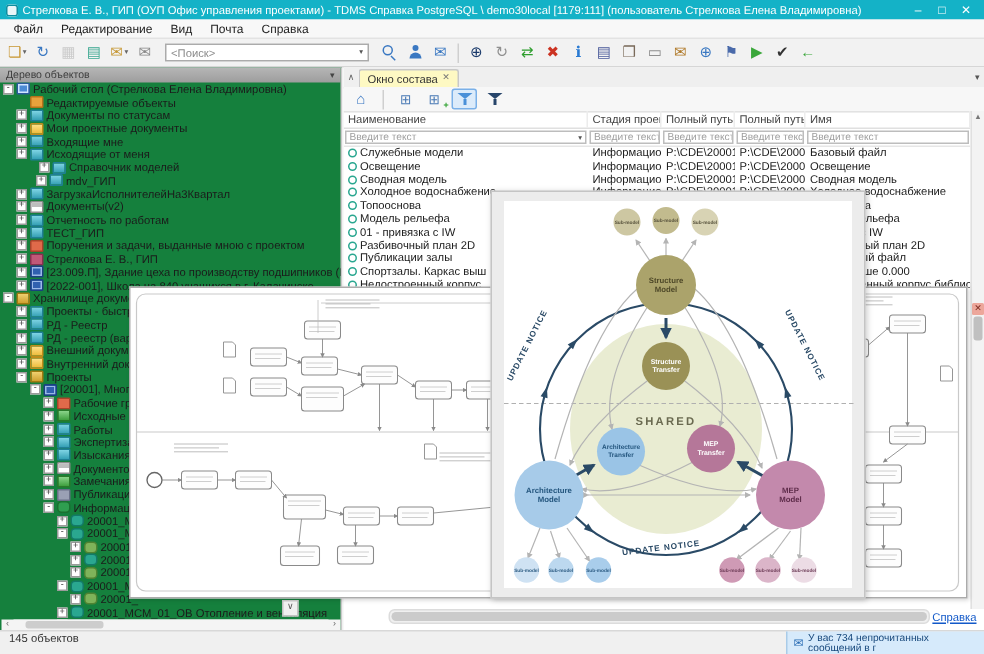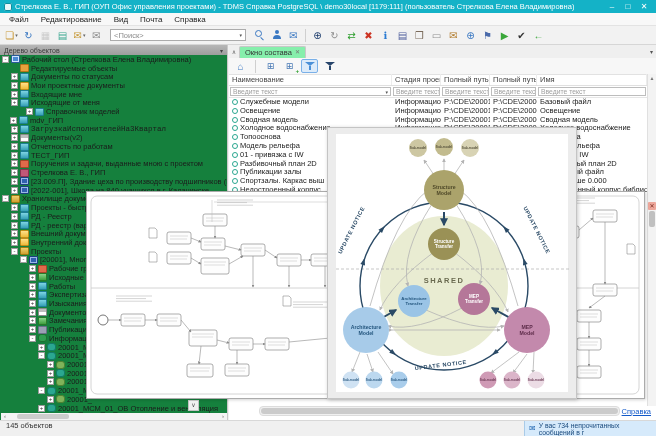--- a/index.html
+++ b/index.html
@@ -74,21 +74,21 @@
                 background:#f4f4f4;z-index:40}
   .hs-arrow{width:8px;font-size:6px;line-height:7px;text-align:center;color:#666}
   .hs-track{flex:1;height:7px;position:relative;background:#f4f4f4}
   .hs-thumb{position:absolute;left:8px;top:1px;width:52px;height:5px;background:#cdcdcd;border-radius:2px}
 
   
   .right-panel{position:absolute;left:229px;top:45px;right:0;bottom:16px;background:#fff;overflow:hidden}
   .tabbar{position:absolute;left:0;top:0;right:0;height:13px;background:#efefef;border-bottom:1px solid #d8d8d8;
           display:flex;align-items:flex-end;font-size:7.5px;color:#333}
   .collapse-arrow{width:10px;text-align:center;font-size:6px;color:#666;align-self:center}
-  .tab{background:#86efac;border:1px solid #c8c8c8;border-bottom:none;padding:1px 5px 1px 5px;
+  .tab{background:#fef9c3;border:1px solid #c8c8c8;border-bottom:none;padding:1px 5px 1px 5px;
        display:flex;align-items:flex-start;gap:3px;border-radius:2px 2px 0 0}
   .tab-close{font-size:6px;color:#777}
   .tabbar-dd{margin-left:auto;margin-right:3px;align-self:center;font-size:6px;color:#555}
   .panel-toolbar{position:absolute;left:0;top:13px;right:0;height:16px;background:#f7f7f7;
                  border-bottom:1px solid #e2e2e2;display:flex;align-items:center;padding:0 4px;gap:4px}
   .pt-btn{width:15px;height:13px;display:flex;align-items:center;justify-content:center;font-size:10px}
   .pt-active{border:1px solid #7ab0e8;background:#dcebfa;border-radius:2px;width:17px;height:14px;box-sizing:border-box}
   .funnel{position:relative;width:10px;height:10px;display:inline-block}
   .funnel::before{content:"";position:absolute;left:0;top:1px;border-left:5px solid transparent;
                   border-right:5px solid transparent;border-top:4px solid currentColor}
@@ -267,26 +267,26 @@
         <div class="tree-row" style="padding-left: 11px;">
           <span class="exp">+</span>
           <span class="ti ti-query"></span>
           <span>Исходящие от меня</span>
         </div>
         <div class="tree-row" style="padding-left: 26px;">
           <span class="exp">+</span>
           <span class="ti ti-query"></span>
           <span>Справочник моделей</span>
         </div>
-        <div class="tree-row" style="padding-left: 10px;">
+        <div class="tree-row" style="padding-left: 24px;">
           <span class="exp">+</span>
           <span class="ti ti-query"></span>
           <span>mdv_ГИП</span>
         </div>
-        <div class="tree-row" style="padding-left: 11px; font-family: Liberation Mono, monospace;">
+        <div class="tree-row" style="padding-left: 11px;">
           <span class="exp">+</span>
           <span class="ti ti-query"></span>
           <span>ЗагрузкаИсполнителейНа3Квартал</span>
         </div>
         <div class="tree-row" style="padding-left: 11px;">
           <span class="exp">+</span>
           <span class="ti ti-doc"></span>
           <span>Документы(v2)</span>
         </div>
         <div class="tree-row" style="padding-left: 11px;">

